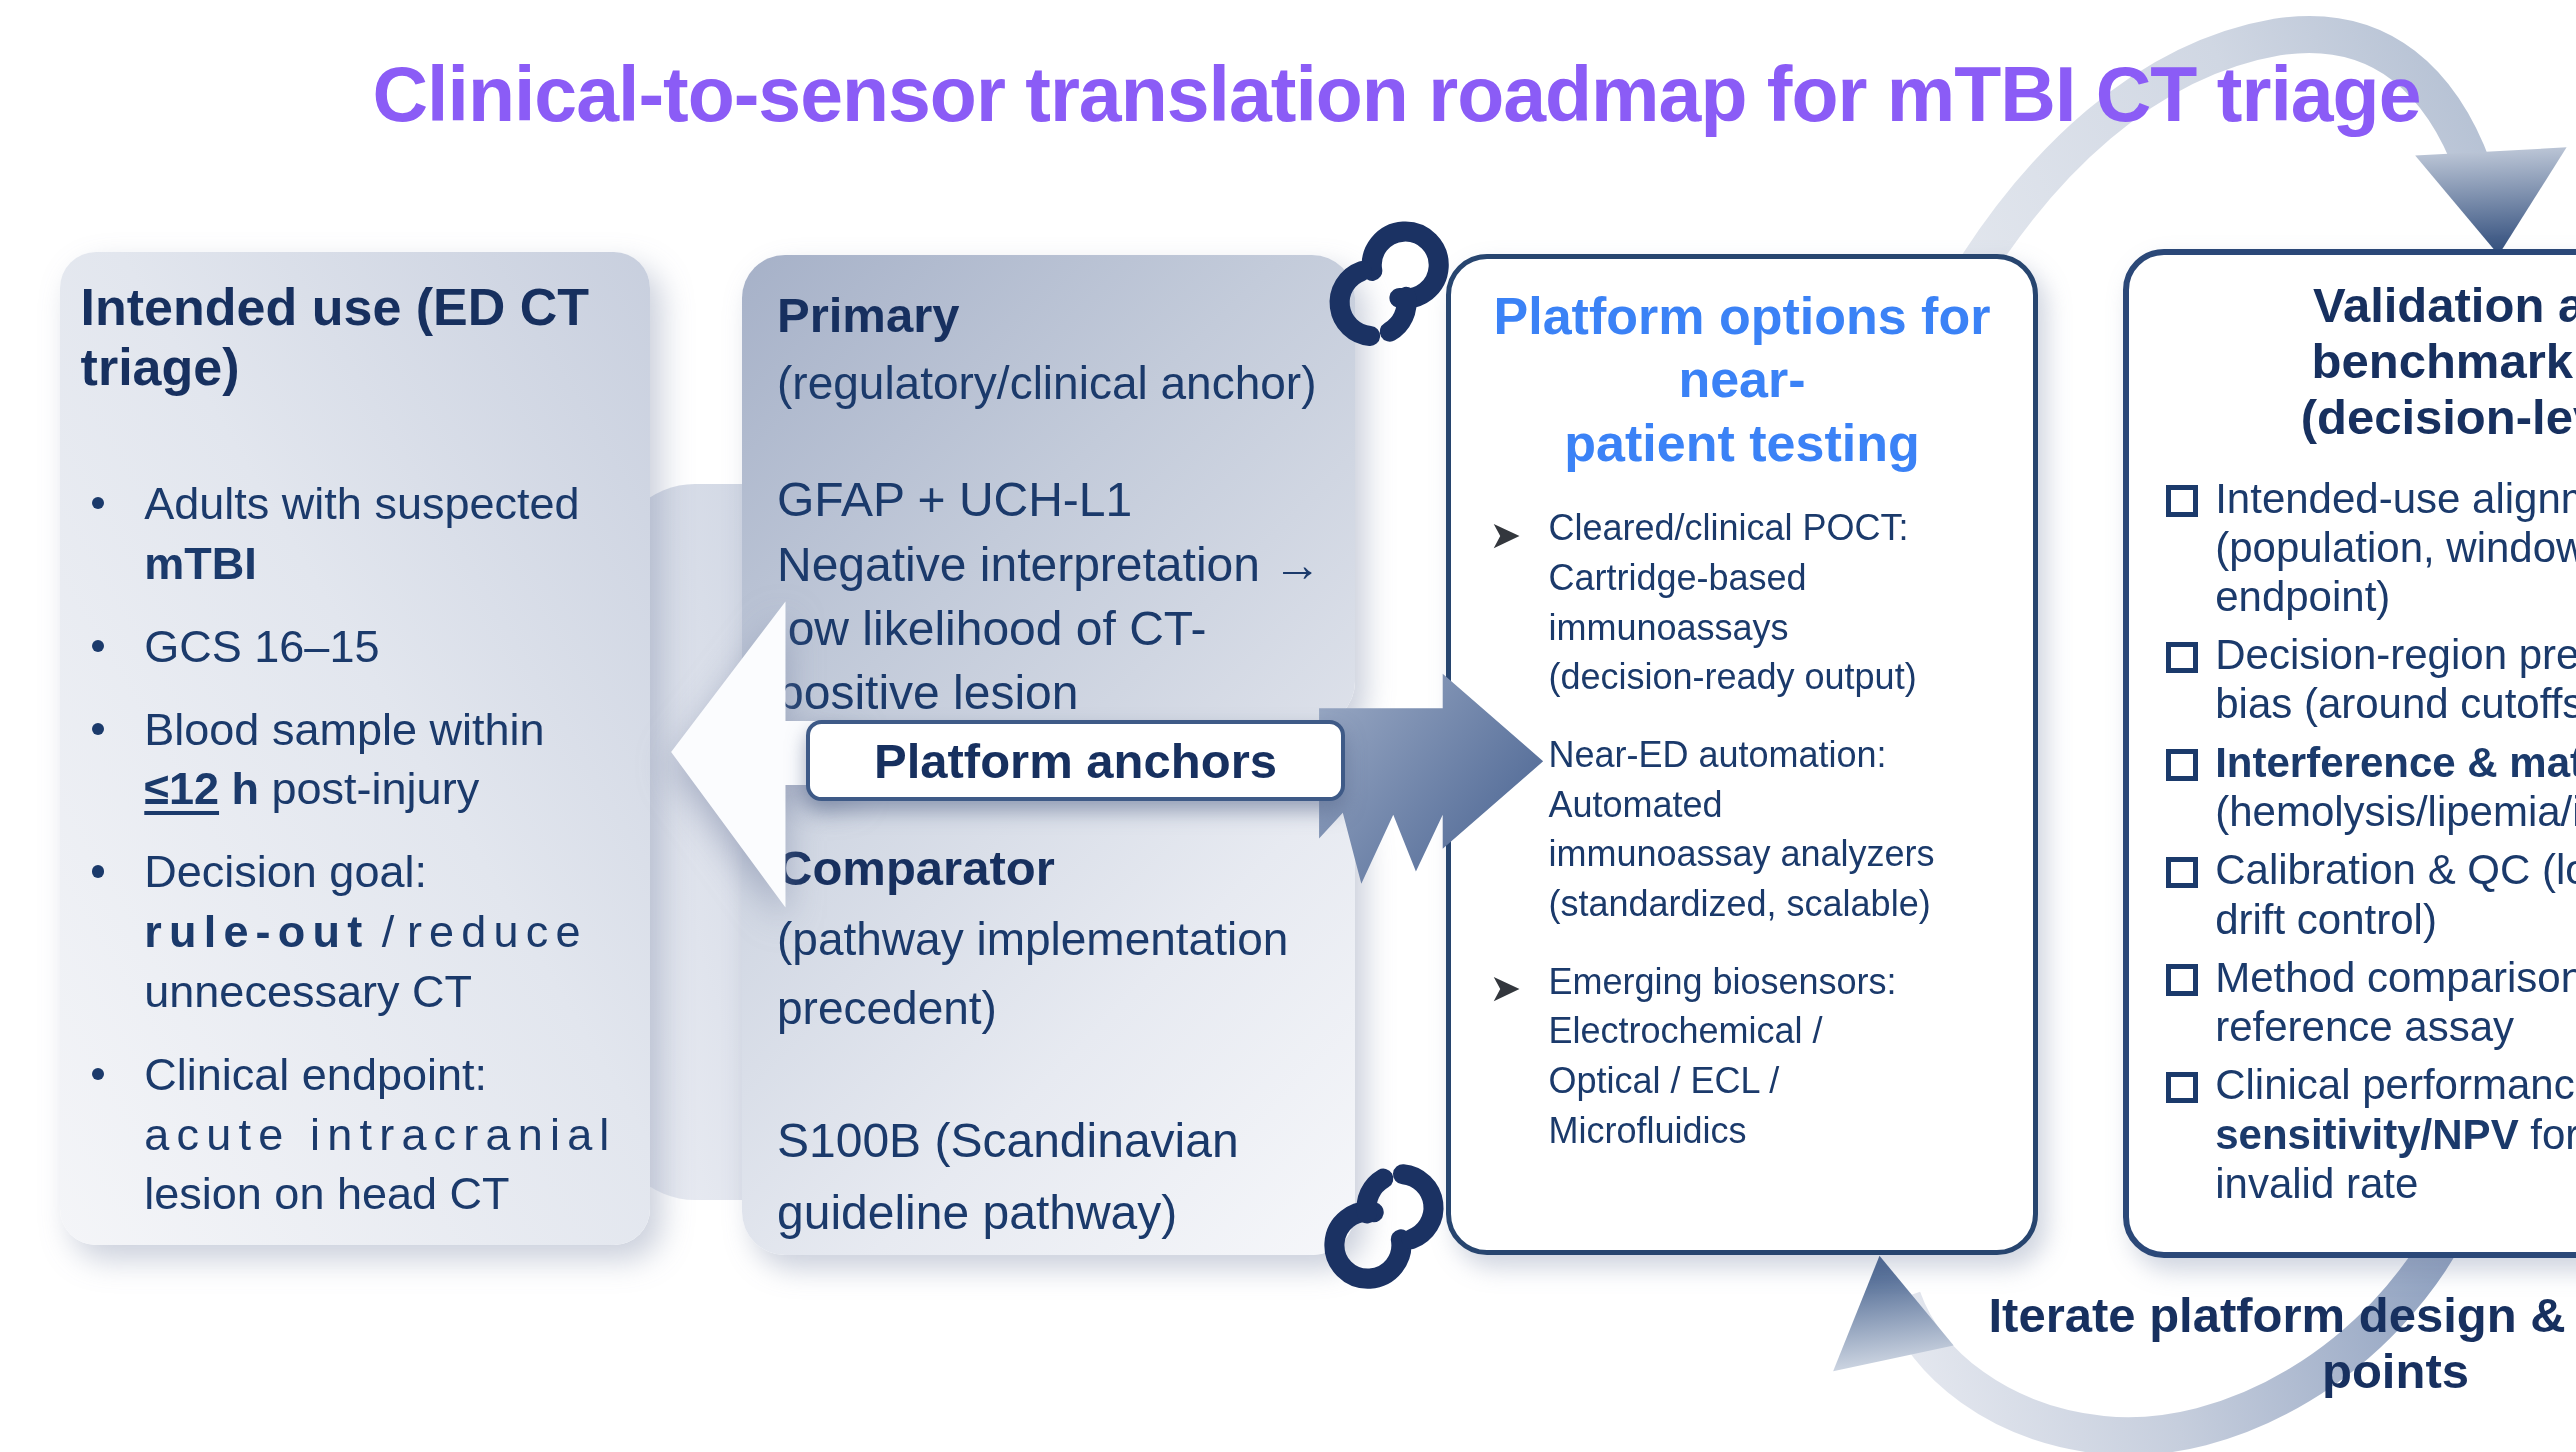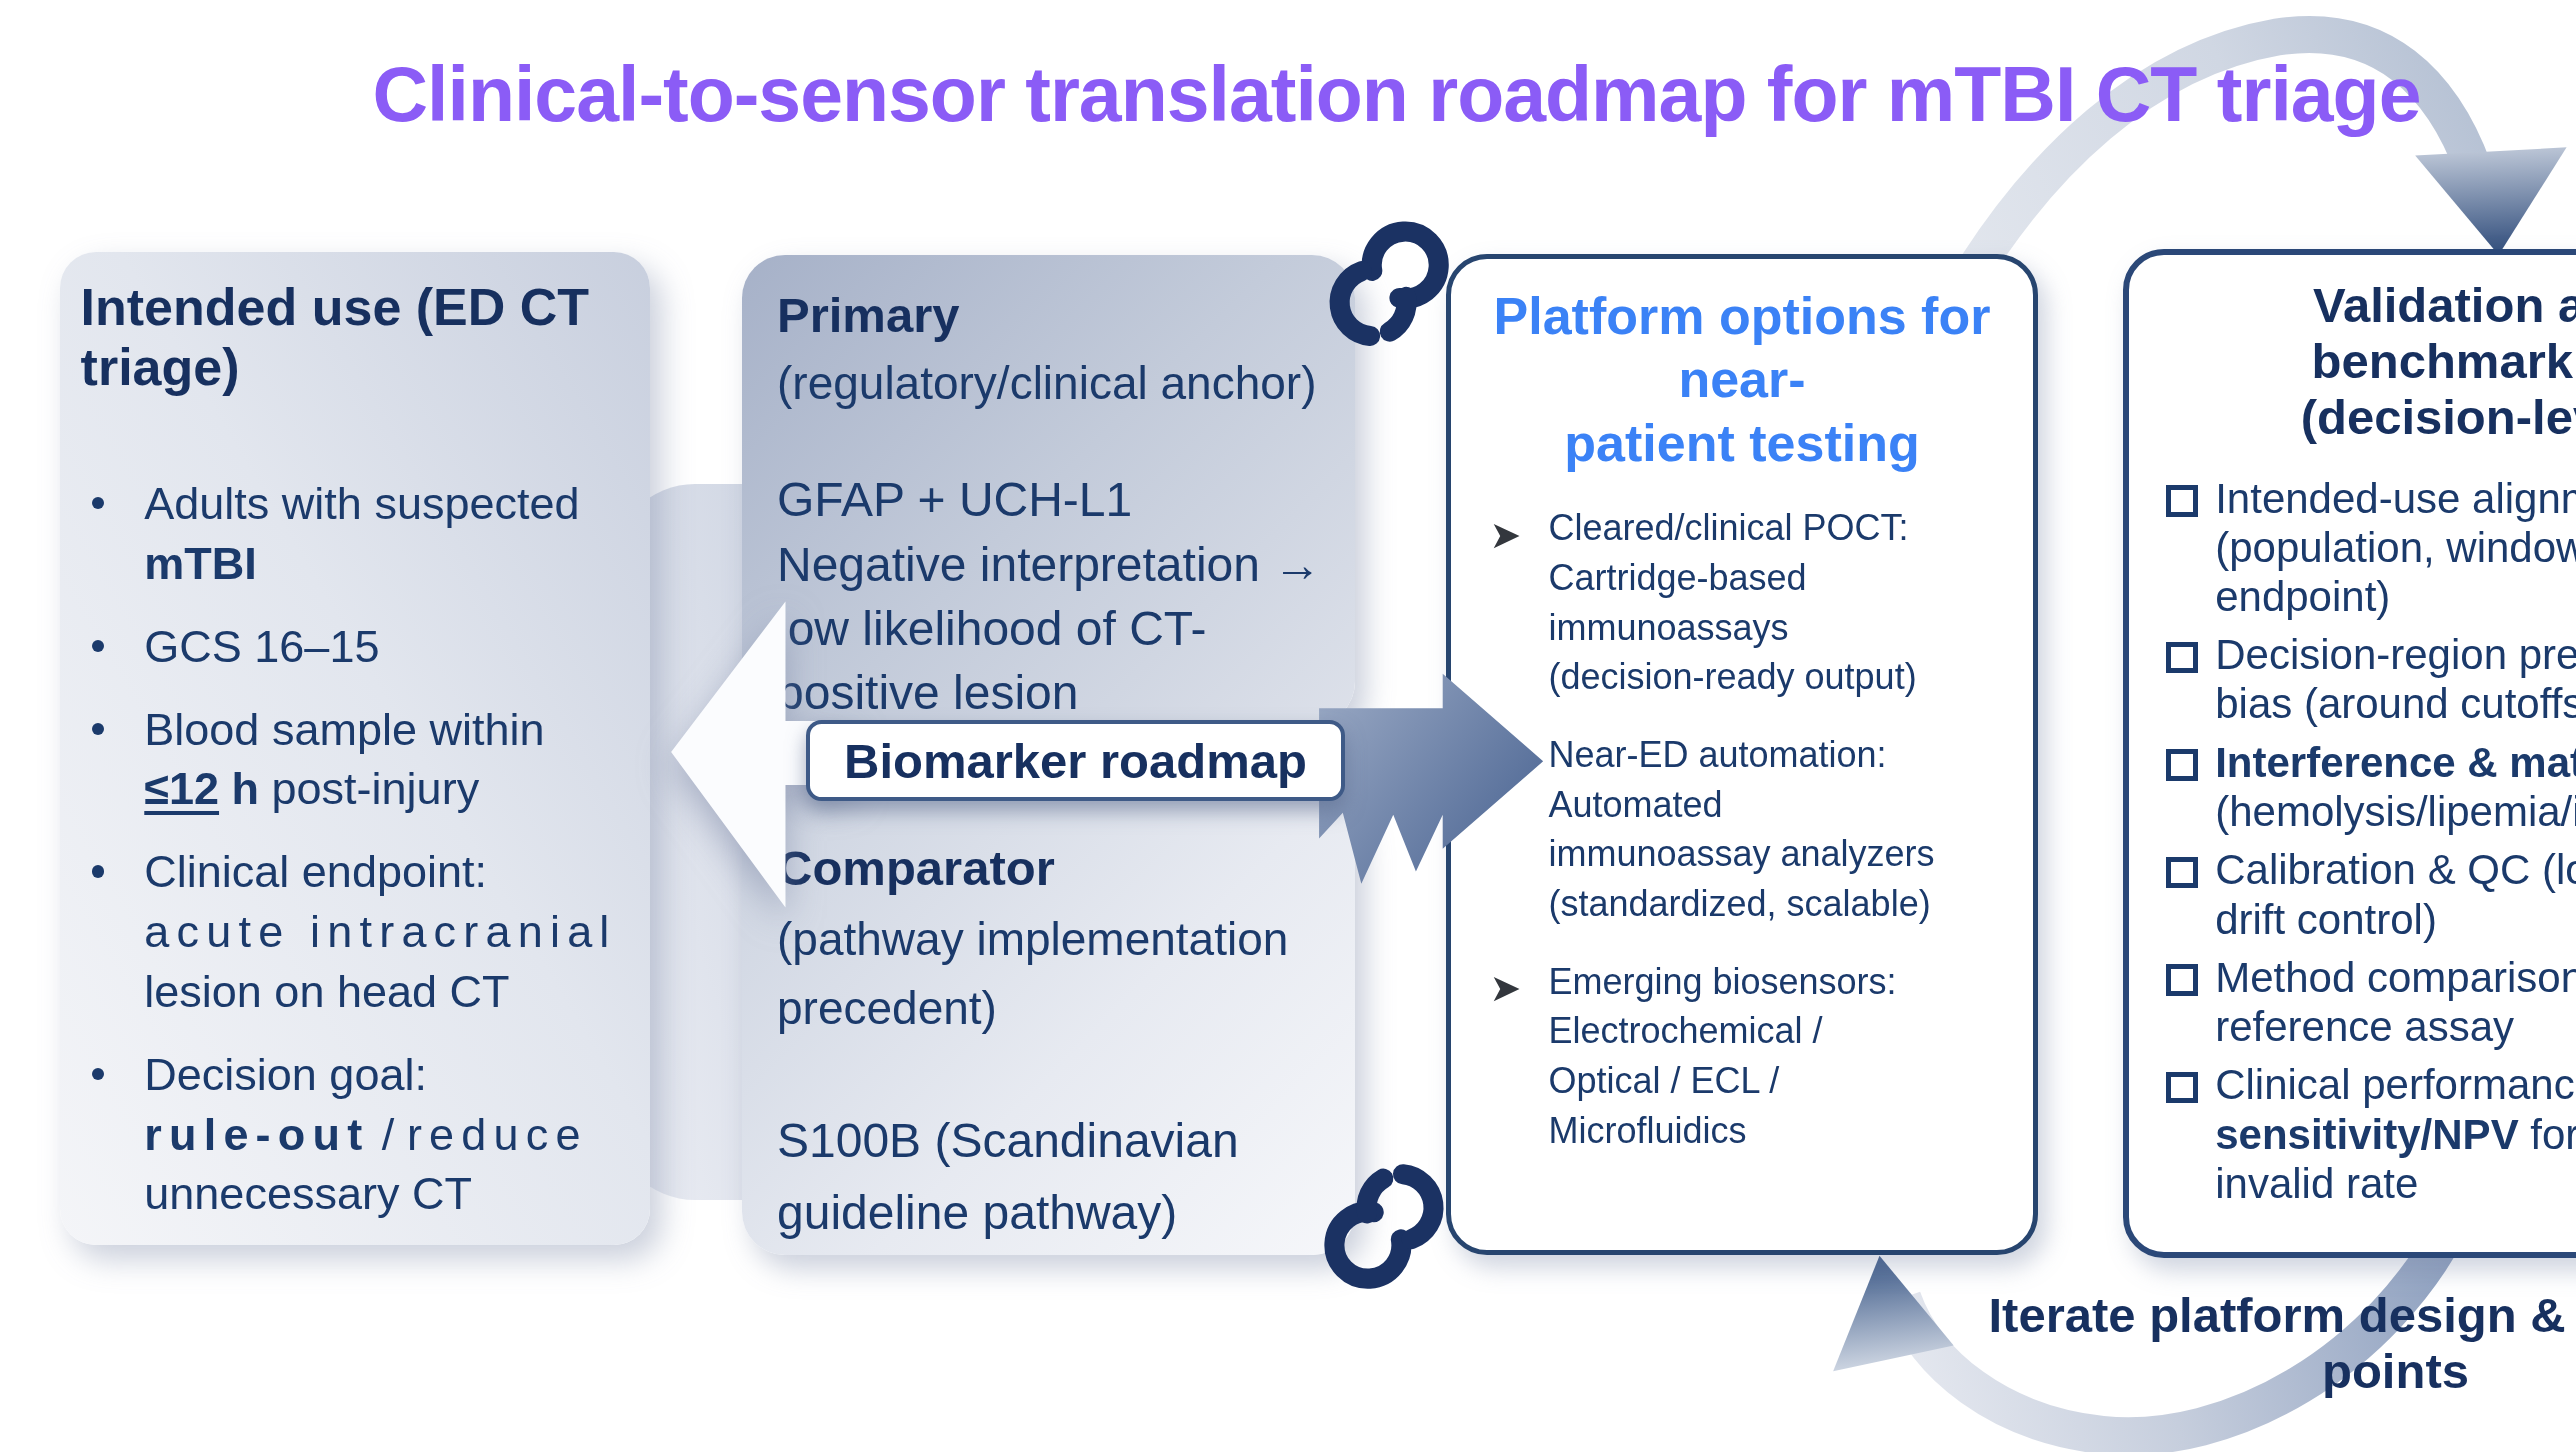--- a/index.html
+++ b/index.html
@@ -117,29 +117,29 @@
         <span class="dot"></span>
         <span class="iu-text pre"><span>GCS 16–15</span></span>
       </div>
       <div class="iu-row">
         <span class="dot"></span>
         <span class="iu-text pre"><span>Blood sample within
 </span><span class="b ul">≤12</span><span class="b"> h</span><span> post-injury</span></span>
       </div>
       <div class="iu-row">
         <span class="dot"></span>
+        <span class="iu-text pre"><span>Decision goal:
+</span><span class="b ls">rule-out</span><span> / </span><span class="ls">reduce</span><span>
+unnecessary CT</span></span>
+      </div>
+      <div class="iu-row">
+        <span class="dot"></span>
         <span class="iu-text pre"><span>Clinical endpoint:
 </span><span class="ls">acute intracranial</span><span>
 lesion on head CT</span></span>
-      </div>
-      <div class="iu-row">
-        <span class="dot"></span>
-        <span class="iu-text pre"><span>Decision goal:
-</span><span class="b ls">rule-out</span><span> / </span><span class="ls">reduce</span><span>
-unnecessary CT</span></span>
       </div>
     </div>
   </div>
 
   <div id="panel-primary" class="abs panel">
     <div class="mid-title">Primary</div>
     <div class="mid-sub">(regulatory/clinical anchor)</div>
     <div class="mid-body pre">GFAP + UCH-L1
 Negative interpretation →
 low likelihood of CT-
@@ -230,20 +230,20 @@
       <path d="M45.8 98.9 A25 25 0 0 1 39.5 50.5"></path>
     </g>
     <g transform="translate(2530,2225) scale(2.6) rotate(180 60 60)" fill="none" stroke="#1b3263" stroke-width="15" stroke-linecap="round">
       <path d="M47.4 50.3 A25 25 0 1 1 67.7 70.6"></path>
       <path d="M72.6 69.7 A25 25 0 0 1 60.5 95.7"></path>
       <path d="M45.8 98.9 A25 25 0 0 1 39.5 50.5"></path>
     </g>
   </svg>
 
   <div id="biomarker-box" class="abs">
-    <span class="lbl">Biomarker roadmap</span>
+    <span class="lbl">Platform anchors</span>
   </div>
 
   <div id="title" class="abs">Clinical-to-sensor translation roadmap for mTBI CT triage</div>
   <div id="iterate" class="abs">Iterate platform design &amp; operating points</div>
 
 </div>
 
 
 </body></html>

